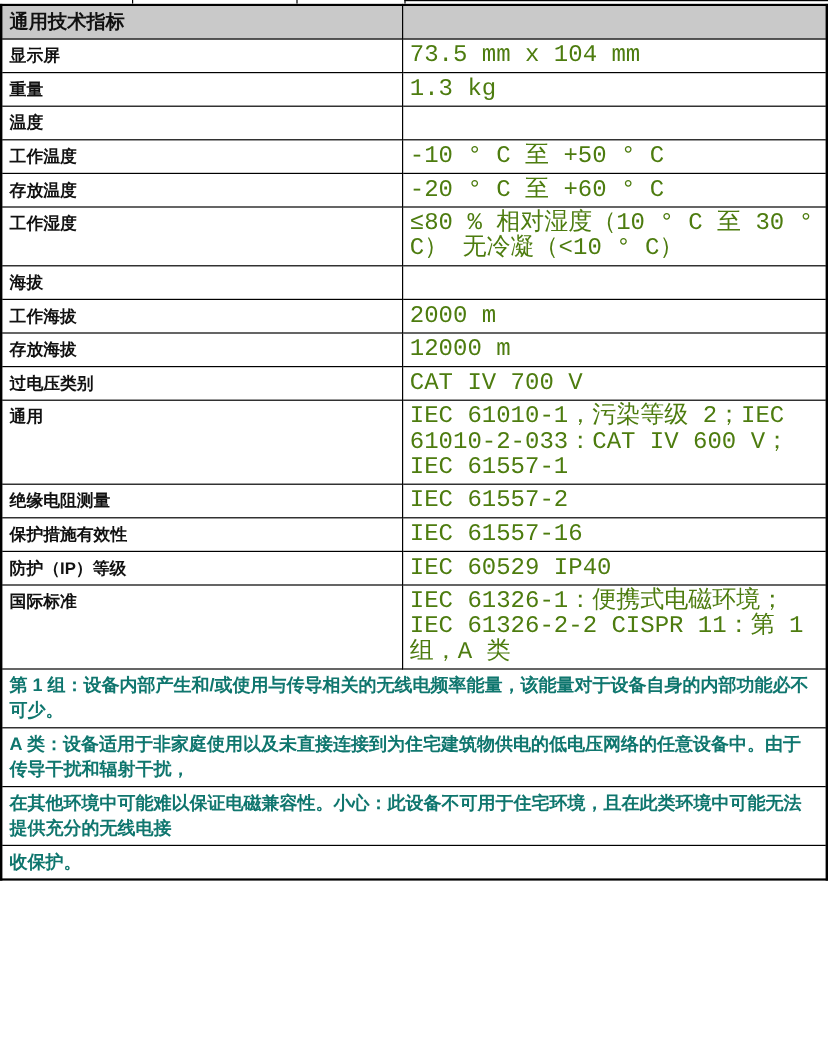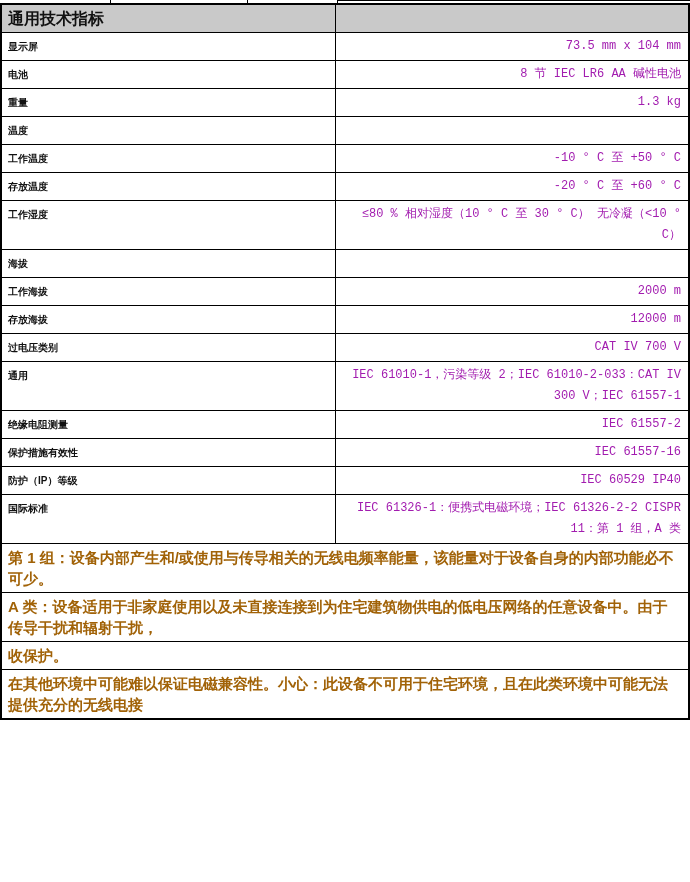--- a/index.html
+++ b/index.html
@@ -43,40 +43,39 @@
   }
   col.c1 { width: 334px; }
   td {
     border: 1px solid #000;
     vertical-align: top;
     padding: 3px 7px 3px 6px;
     word-break: break-word;
   }
   td.label {
     font-weight: bold;
-    font-size: 10px;
+    font-size: 14px;
     line-height: 21px;
     color: #111111;
   }
   td.value {
     font-family: "Liberation Mono", "DejaVu Sans Mono", monospace;
-    font-size: 12px;
+    font-size: 20px;
     line-height: 21px;
-    color: #a21caf;
-    text-align: right;
+    color: #4d7c0f;
   }
   tr.header-row td {
     background: #c9c9c9;
   }
   tr.header-row td.label {
     font-size: 16px;
     margin-left: 11px;
   }
   tr.footnote td {
-    color: #a16207;
+    color: #0f766e;
     font-weight: bold;
     font-size: 15px;
     line-height: 21px;
   }
 </style>
 </head>
 <body>
 
 <div class="page">
 
@@ -94,24 +93,20 @@
       </colgroup>
     <tbody>
       <tr class="header-row">
         <td class="label">通用技术指标</td>
         <td class="value"></td>
       </tr>
 
       <tr>
         <td class="label">显示屏</td>
         <td class="value">73.5 mm x 104 mm</td>
-      </tr>
-      <tr>
-        <td class="label">电池</td>
-        <td class="value">8 节 IEC LR6 AA 碱性电池</td>
       </tr>
       <tr>
         <td class="label">重量</td>
         <td class="value">1.3 kg</td>
       </tr>
       <tr>
         <td class="label">温度</td>
         <td class="value"></td>
       </tr>
       <tr>
@@ -137,21 +132,21 @@
       <tr>
         <td class="label">存放海拔</td>
         <td class="value">12000 m</td>
       </tr>
       <tr>
         <td class="label">过电压类别</td>
         <td class="value">CAT IV 700 V</td>
       </tr>
       <tr>
         <td class="label">通用</td>
-        <td class="value">IEC 61010-1，污染等级 2；IEC 61010-2-033：CAT IV 300 V；IEC 61557-1</td>
+        <td class="value">IEC 61010-1，污染等级 2；IEC 61010-2-033：CAT IV 600 V；IEC 61557-1</td>
       </tr>
       <tr>
         <td class="label">绝缘电阻测量</td>
         <td class="value">IEC 61557-2</td>
       </tr>
       <tr>
         <td class="label">保护措施有效性</td>
         <td class="value">IEC 61557-16</td>
       </tr>
       <tr>
@@ -163,20 +158,20 @@
         <td class="value">IEC 61326-1：便携式电磁环境；IEC 61326-2-2 CISPR 11：第 1 组，A 类</td>
       </tr>
 
       <tr class="footnote">
         <td colspan="2">第 1 组：设备内部产生和/或使用与传导相关的无线电频率能量，该能量对于设备自身的内部功能必不可少。</td>
       </tr>
       <tr class="footnote">
         <td colspan="2">A 类：设备适用于非家庭使用以及未直接连接到为住宅建筑物供电的低电压网络的任意设备中。由于传导干扰和辐射干扰，</td>
       </tr>
       <tr class="footnote">
-        <td colspan="2">收保护。</td>
+        <td colspan="2">在其他环境中可能难以保证电磁兼容性。小心：此设备不可用于住宅环境，且在此类环境中可能无法提供充分的无线电接</td>
       </tr>
       <tr class="footnote">
-        <td colspan="2">在其他环境中可能难以保证电磁兼容性。小心：此设备不可用于住宅环境，且在此类环境中可能无法提供充分的无线电接</td>
+        <td colspan="2">收保护。</td>
       </tr>
     </tbody>
   </table>
 </div>
 
 </body></html>

